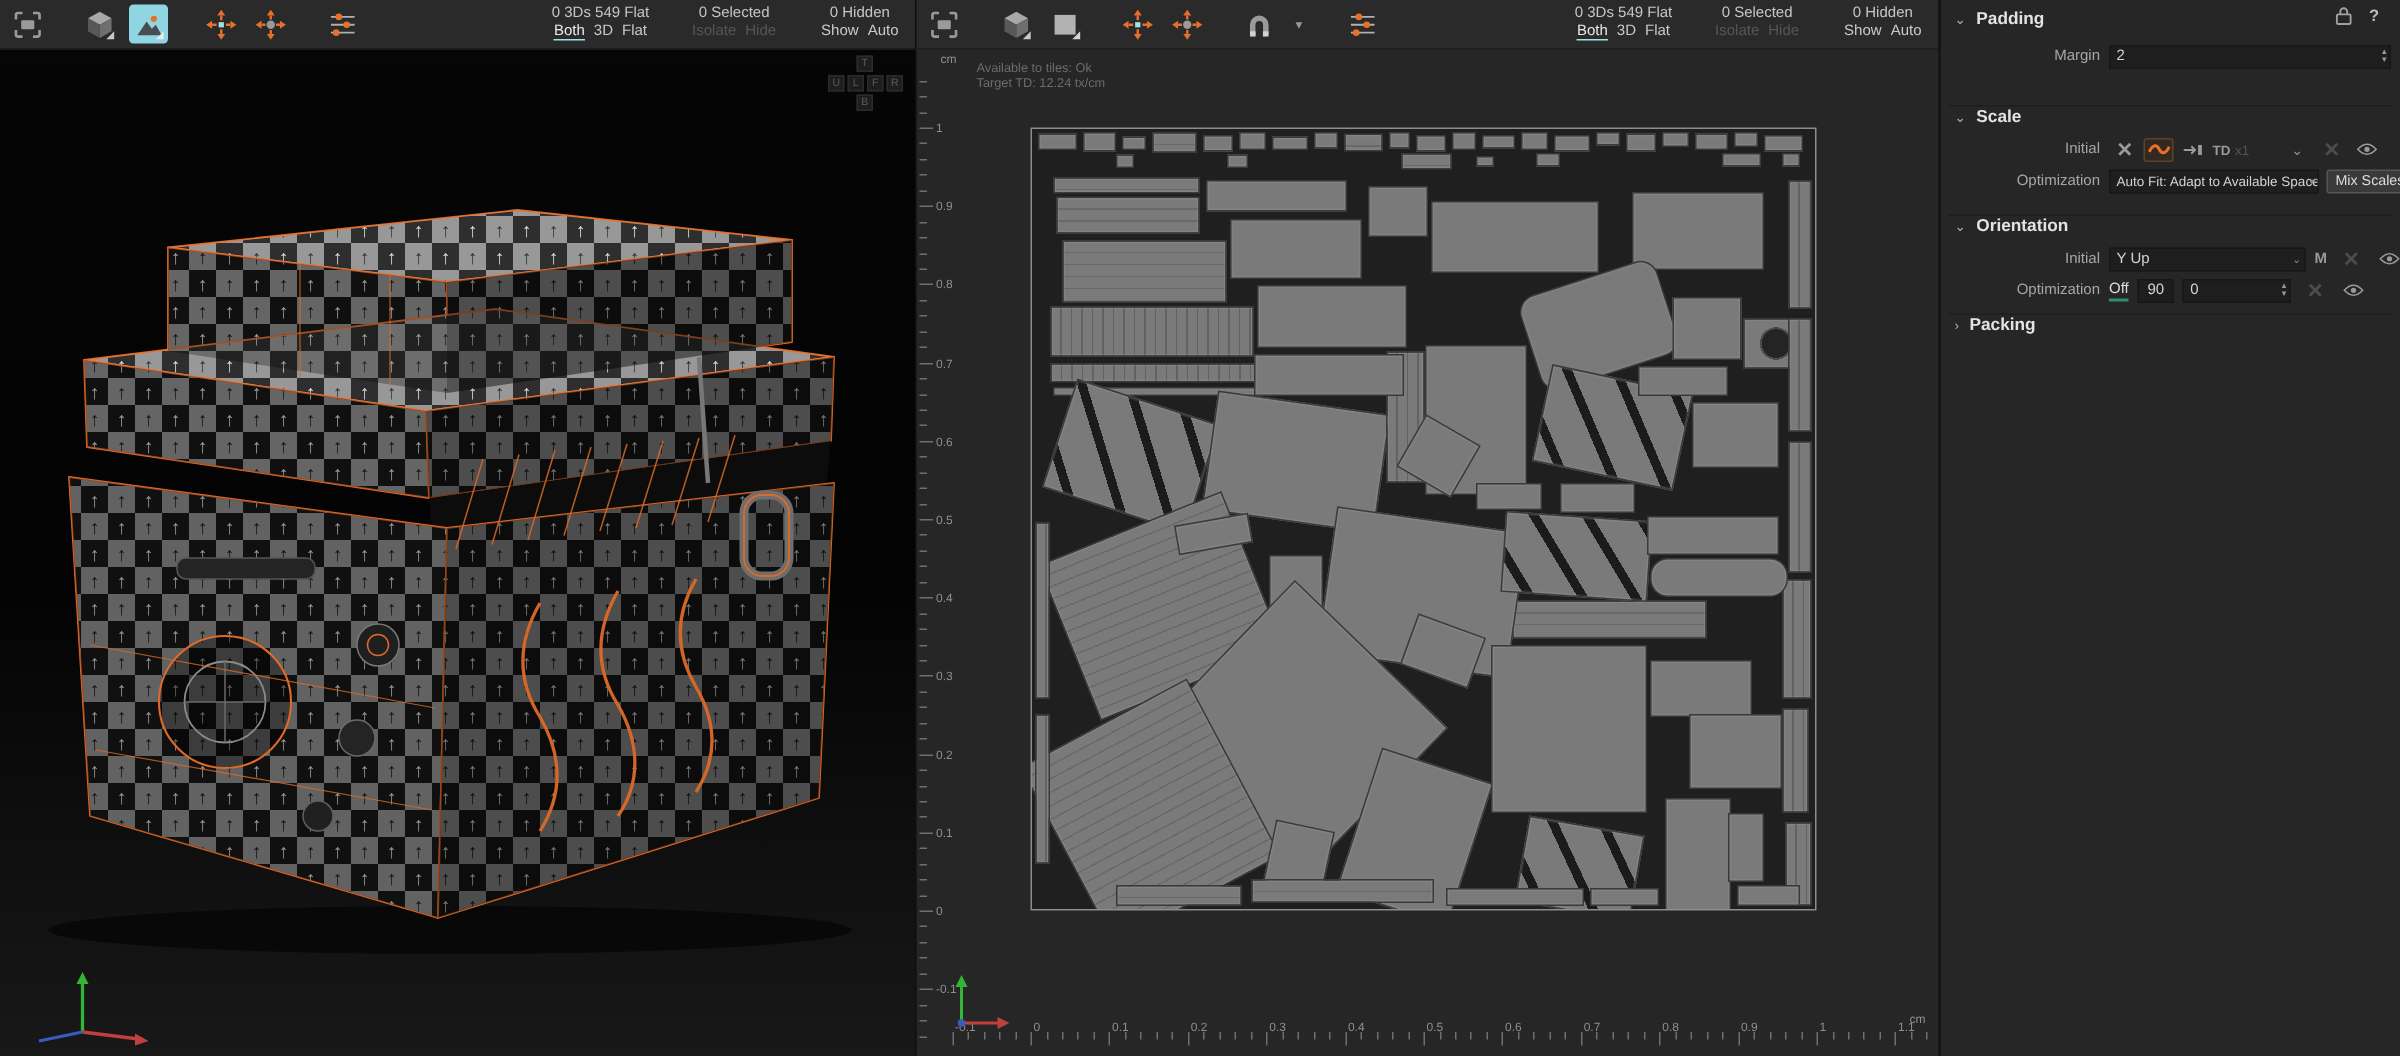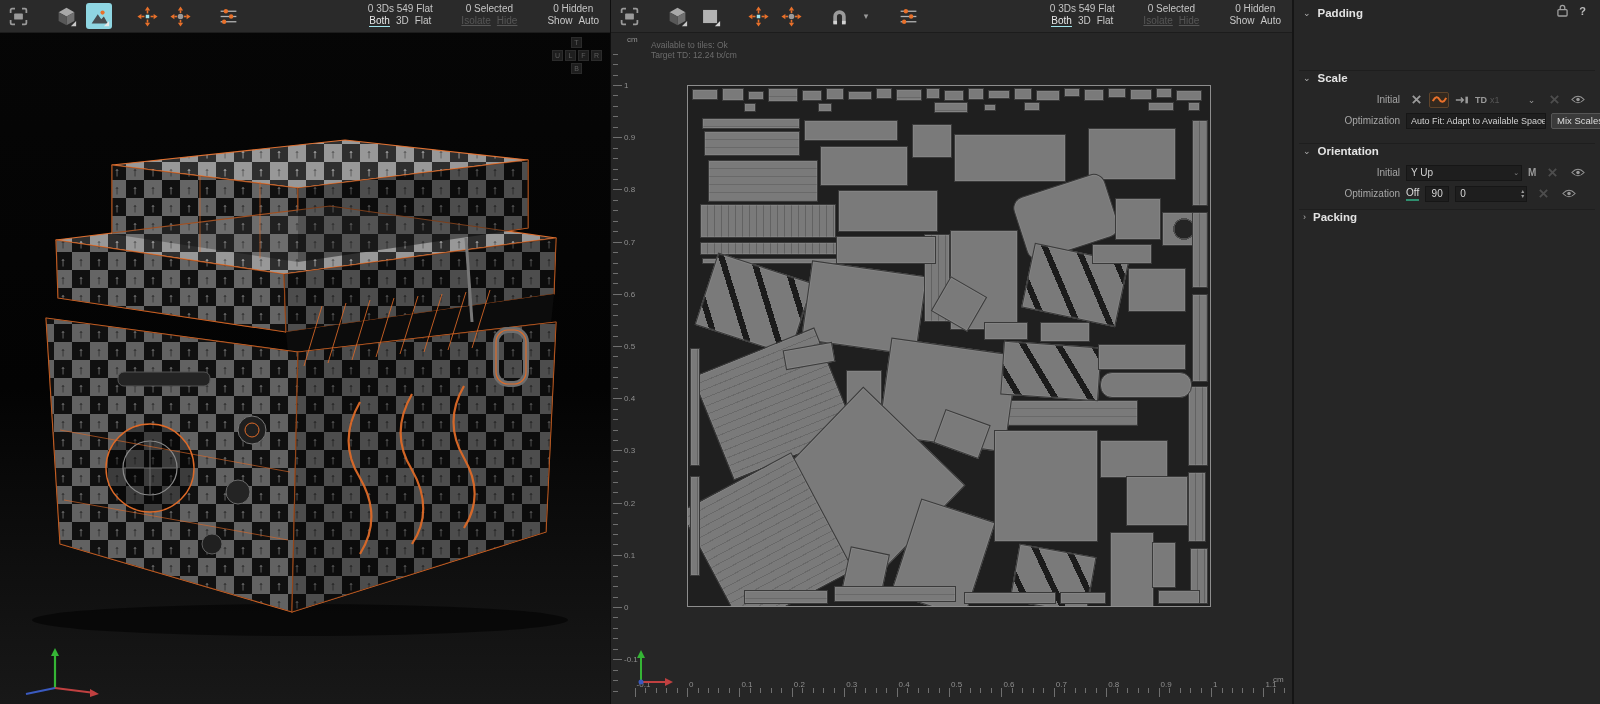--- a/index.html
+++ b/index.html
@@ -14,21 +14,21 @@
   
   .tbar{position:absolute;left:0;top:0;right:0;height:33px;background:#2a2a2a;border-bottom:1px solid #1c1c1c;display:flex;align-items:center;gap:7px;padding-left:5px;z-index:30;}
   .tico{width:26px;height:26px;border-radius:3px;display:flex;align-items:center;justify-content:center;position:relative;}
   .tico svg{width:21px;height:21px;}
   .tsep{width:8px;}
   .caret{color:#9a9a9a;font-size:9px;}
 
   
   .status{position:absolute;top:3px;right:8px;display:flex;gap:24px;font-size:10px;color:#c6c6c6;text-align:center;z-index:40;line-height:12px;white-space:nowrap;}
   .status .l2 span{margin:0 3px;color:#c9c9c9;}
-  .status .l2 span.dim{color:#565656;text-decoration:underline;}
+  .status .l2 span.dim{color:#565656;}
   .status .l2 span.uline{color:#e8e8e8;border-bottom:1px solid #9fe2ea;text-align:center;}
 
   
   .vcube{position:absolute;left:552px;top:37px;width:48px;height:38px;z-index:20;font-size:7px;color:#5c5c5c;}
   .vcube span{position:absolute;width:11px;height:11px;background:#1e1e1e;border:1px solid #2b2b2b;display:flex;align-items:center;justify-content:center;}
 
   
   .tile{position:absolute;left:76px;top:85px;width:524px;height:522px;background:#1f1f1f;border:1px solid #8d8d8d;overflow:hidden;z-index:5;}
   .isl{position:absolute;background:#7a7a7a;border:1px solid #3a3a3a;box-shadow:inset 0 0 0 1px rgba(220,220,220,.10);}
   .k-l{background:repeating-linear-gradient(to bottom,#7a7a7a 0 7px,#696969 7px 8px);}
@@ -637,20 +637,32 @@
       <span>Padding</span>
     </div>
     <div class="panel-icons">
       <svg width="11" height="13" viewBox="0 0 12 14">
           <rect x="1" y="6" width="10" height="7" rx="1" fill="none" stroke="#a0a0a0" stroke-width="1.4"></rect>
           <path d="M3.5 6 V4 a2.5 2.5 0 0 1 5 0 V6" fill="none" stroke="#a0a0a0" stroke-width="1.4"></path>
         </svg>
       <span class="qmark">?</span>
     </div>
 
+    <div class="prow" style="top:29px">
+      <span class="plabel">Margin</span>
+      <div class="ctrl">
+        <div class="field" style="width:188px">
+          <input value="2" style="">
+          <span class="spin">
+              <span>▴</span>
+              <span>▾</span>
+            </span>
+        </div>
+      </div>
+    </div>
 
 
     <div class="sep" style="top:70px"></div>
     <div class="hdr" style="top:68px">
       <span class="chev">⌄</span>
       <span>Scale</span>
     </div>
 
     <div class="prow" style="top:91px">
       <span class="plabel">Initial</span>
@@ -704,21 +716,21 @@
 
     <div class="sep" style="top:143px"></div>
     <div class="hdr" style="top:141px">
       <span class="chev">⌄</span>
       <span>Orientation</span>
     </div>
 
     <div class="prow" style="top:164px">
       <span class="plabel">Initial</span>
       <div class="ctrl" style="gap:6px">
-        <div class="combo" style="width:116px;font-size:10px">
+        <div class="combo" style="width:131px;font-size:10px">
           <span>Y Up</span>
           <span class="cc">⌄</span>
         </div>
         <span class="txtb" style="font-size:10px">M</span>
         <span class="ibtn dim2">
             <svg width="11" height="11" viewBox="0 0 12 12">
               <path d="M2 2 L10 10 M10 2 L2 10" stroke="#4d4d4d" stroke-width="2"></path>
             </svg>
           </span>
         <span class="ibtn">

